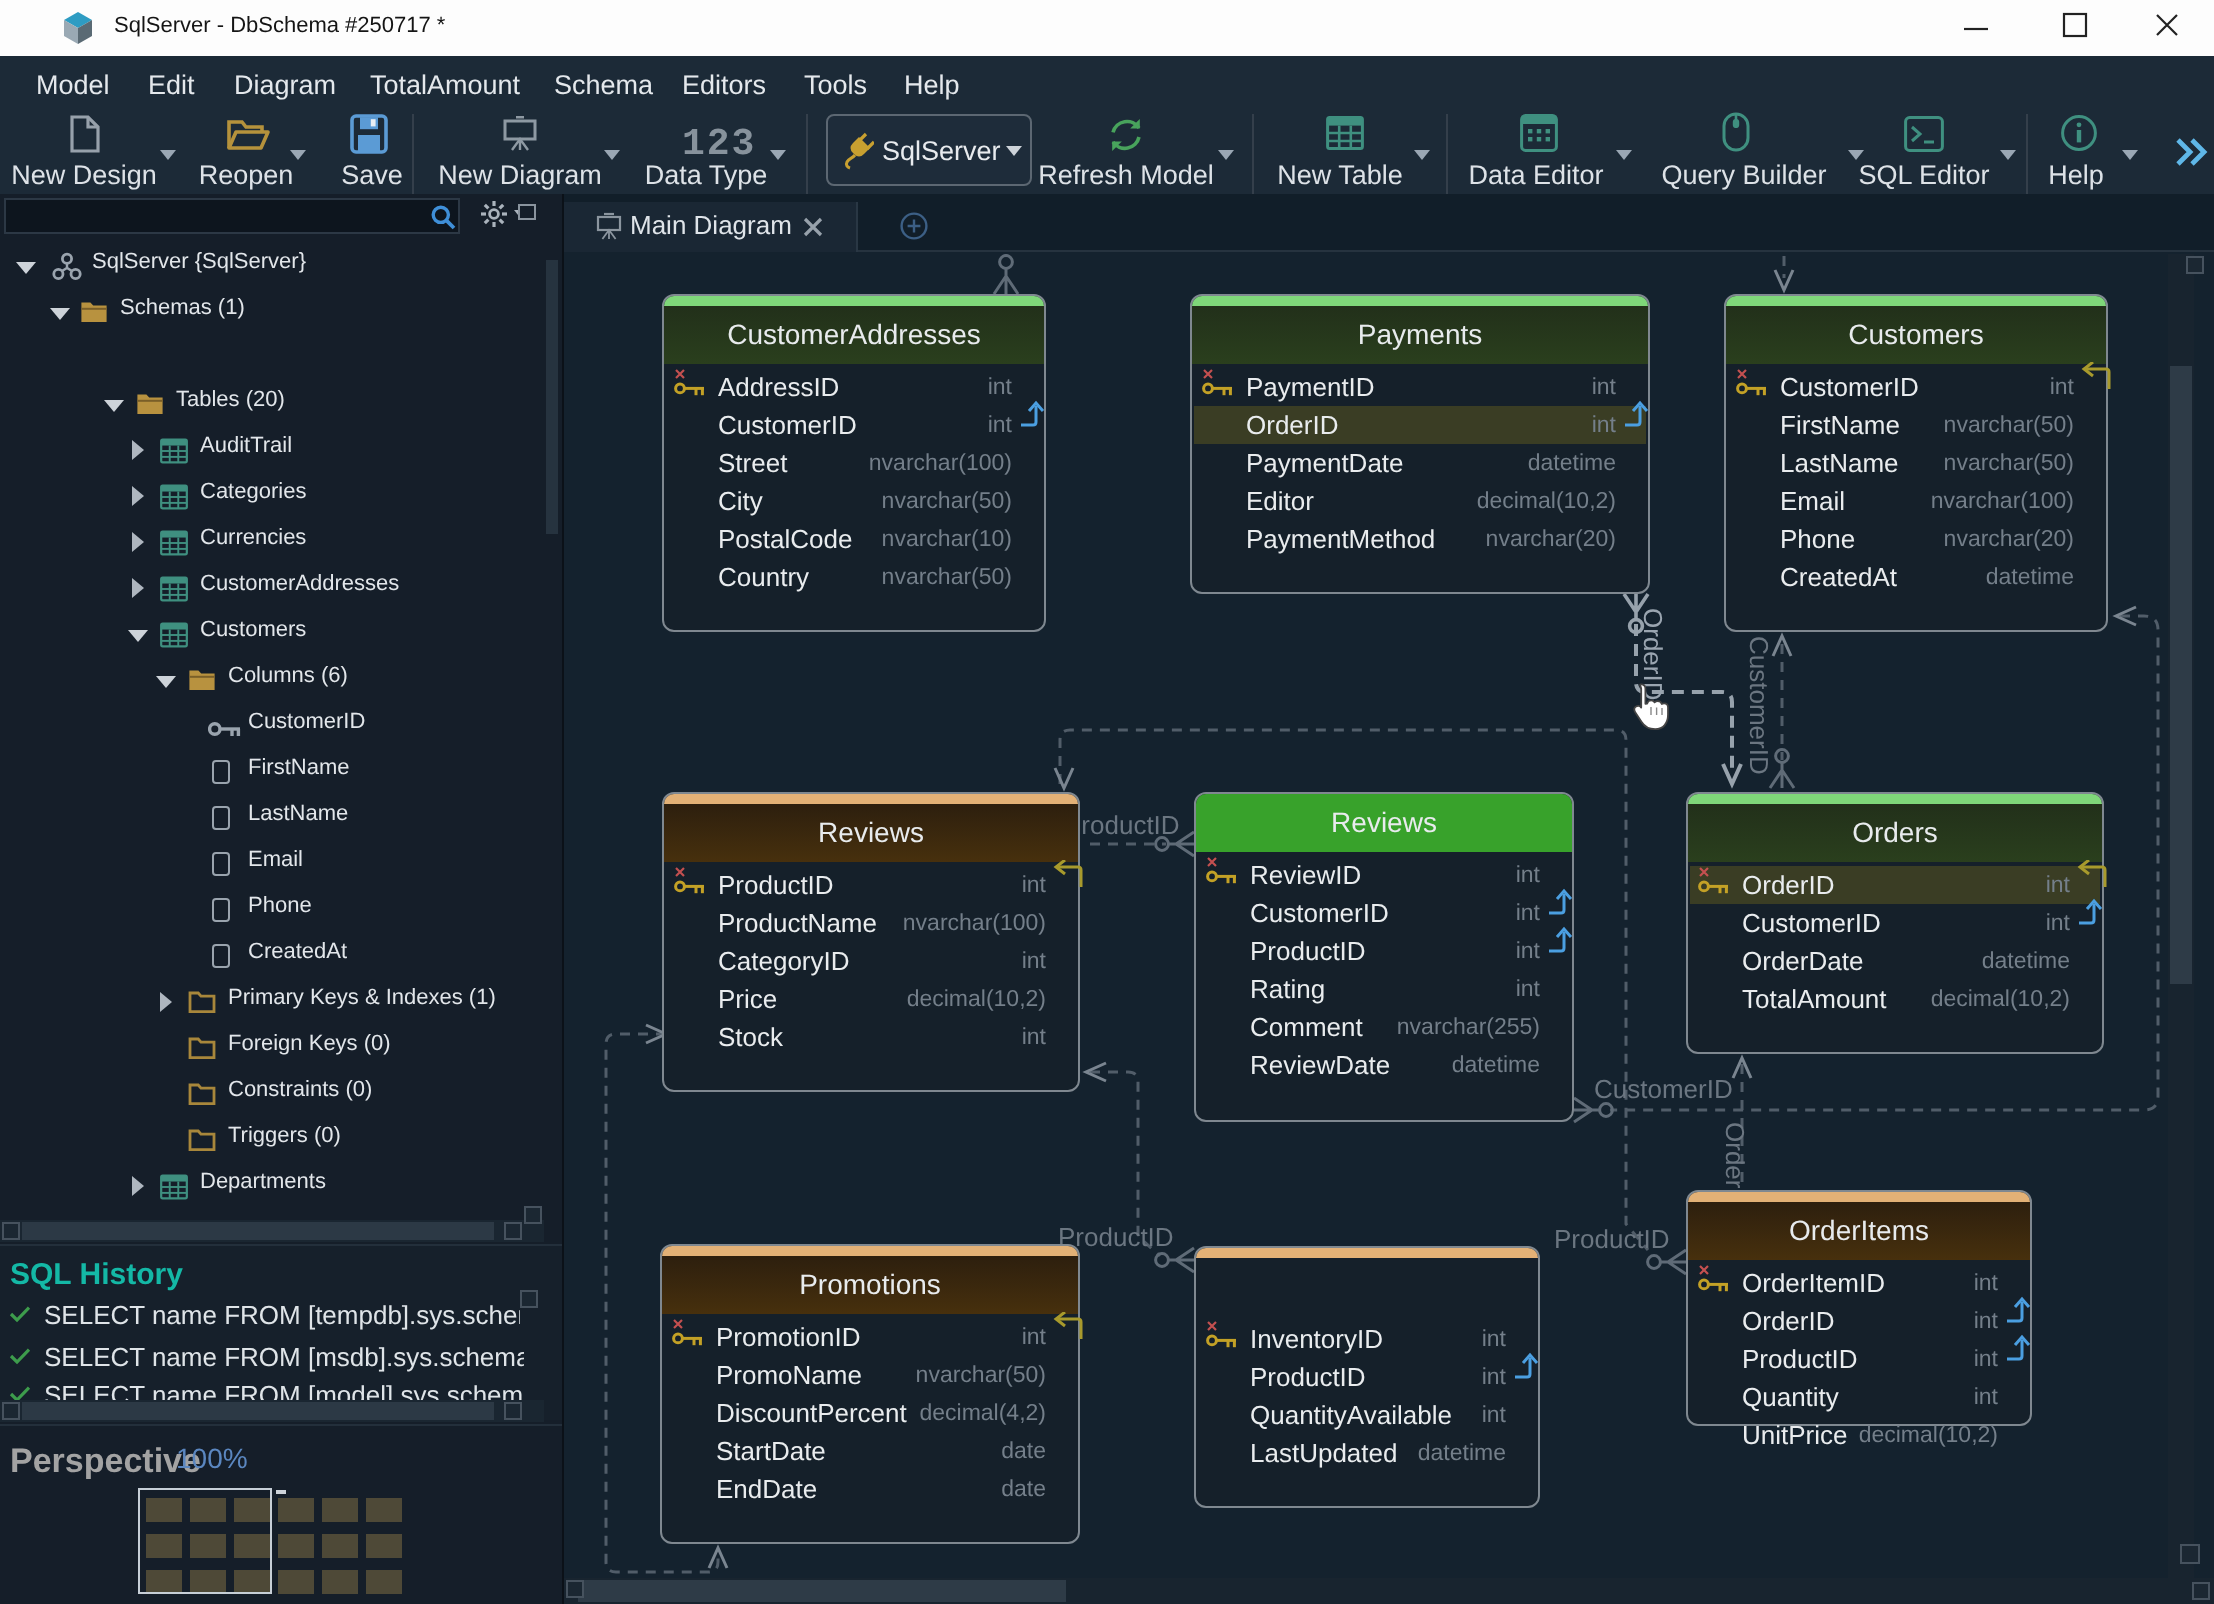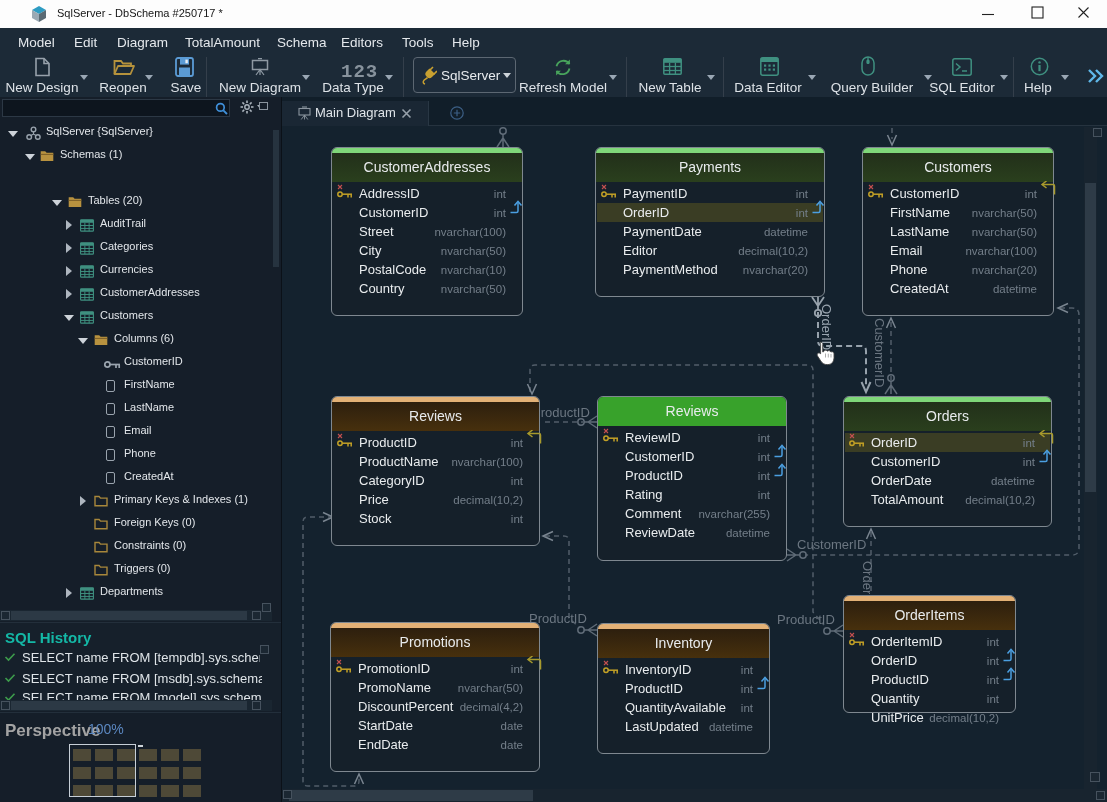--- a/index.html
+++ b/index.html
@@ -762,23 +762,20 @@
           <div class="ty">date</div>
         </div>
         <div class="row" style="top:112px">
           <div class="nm">EndDate</div>
           <div class="ty">date</div>
         </div>
       </div>
       <div class="tbl" style="left:315px;top:526px;width:173px;height:131px;z-index:2">
         <div class="hdr">
           <div class="strip" style="background:#e3b176"></div>
-          <div class="band" style="background:linear-gradient(to bottom,#2d1f0e,#47300d)">
-            <div class="tname">Inventory</div>
-          </div>
         </div>
         <div class="row" style="top:36px">
           <svg class="abs" style="left:4px;top:6px" width="16" height="9" viewBox="0 0 16 9">
             <circle cx="3" cy="4.2" r="2.2" fill="none" stroke="#c3a126" stroke-width="1.5"></circle>
             <line x1="5.2" y1="4.2" x2="15" y2="4.2" stroke="#c3a126" stroke-width="1.5"></line>
             <line x1="11" y1="4.2" x2="11" y2="7.6" stroke="#c3a126" stroke-width="1.5"></line>
             <line x1="14.2" y1="4.2" x2="14.2" y2="7.6" stroke="#c3a126" stroke-width="1.5"></line>
           </svg>
           <svg class="abs" style="left:4px;top:0px" width="6" height="6" viewBox="0 0 6 6">
             <path d="M1 1 L5 5 M5 1 L1 5" stroke="#c45050" stroke-width="1.1"></path>

